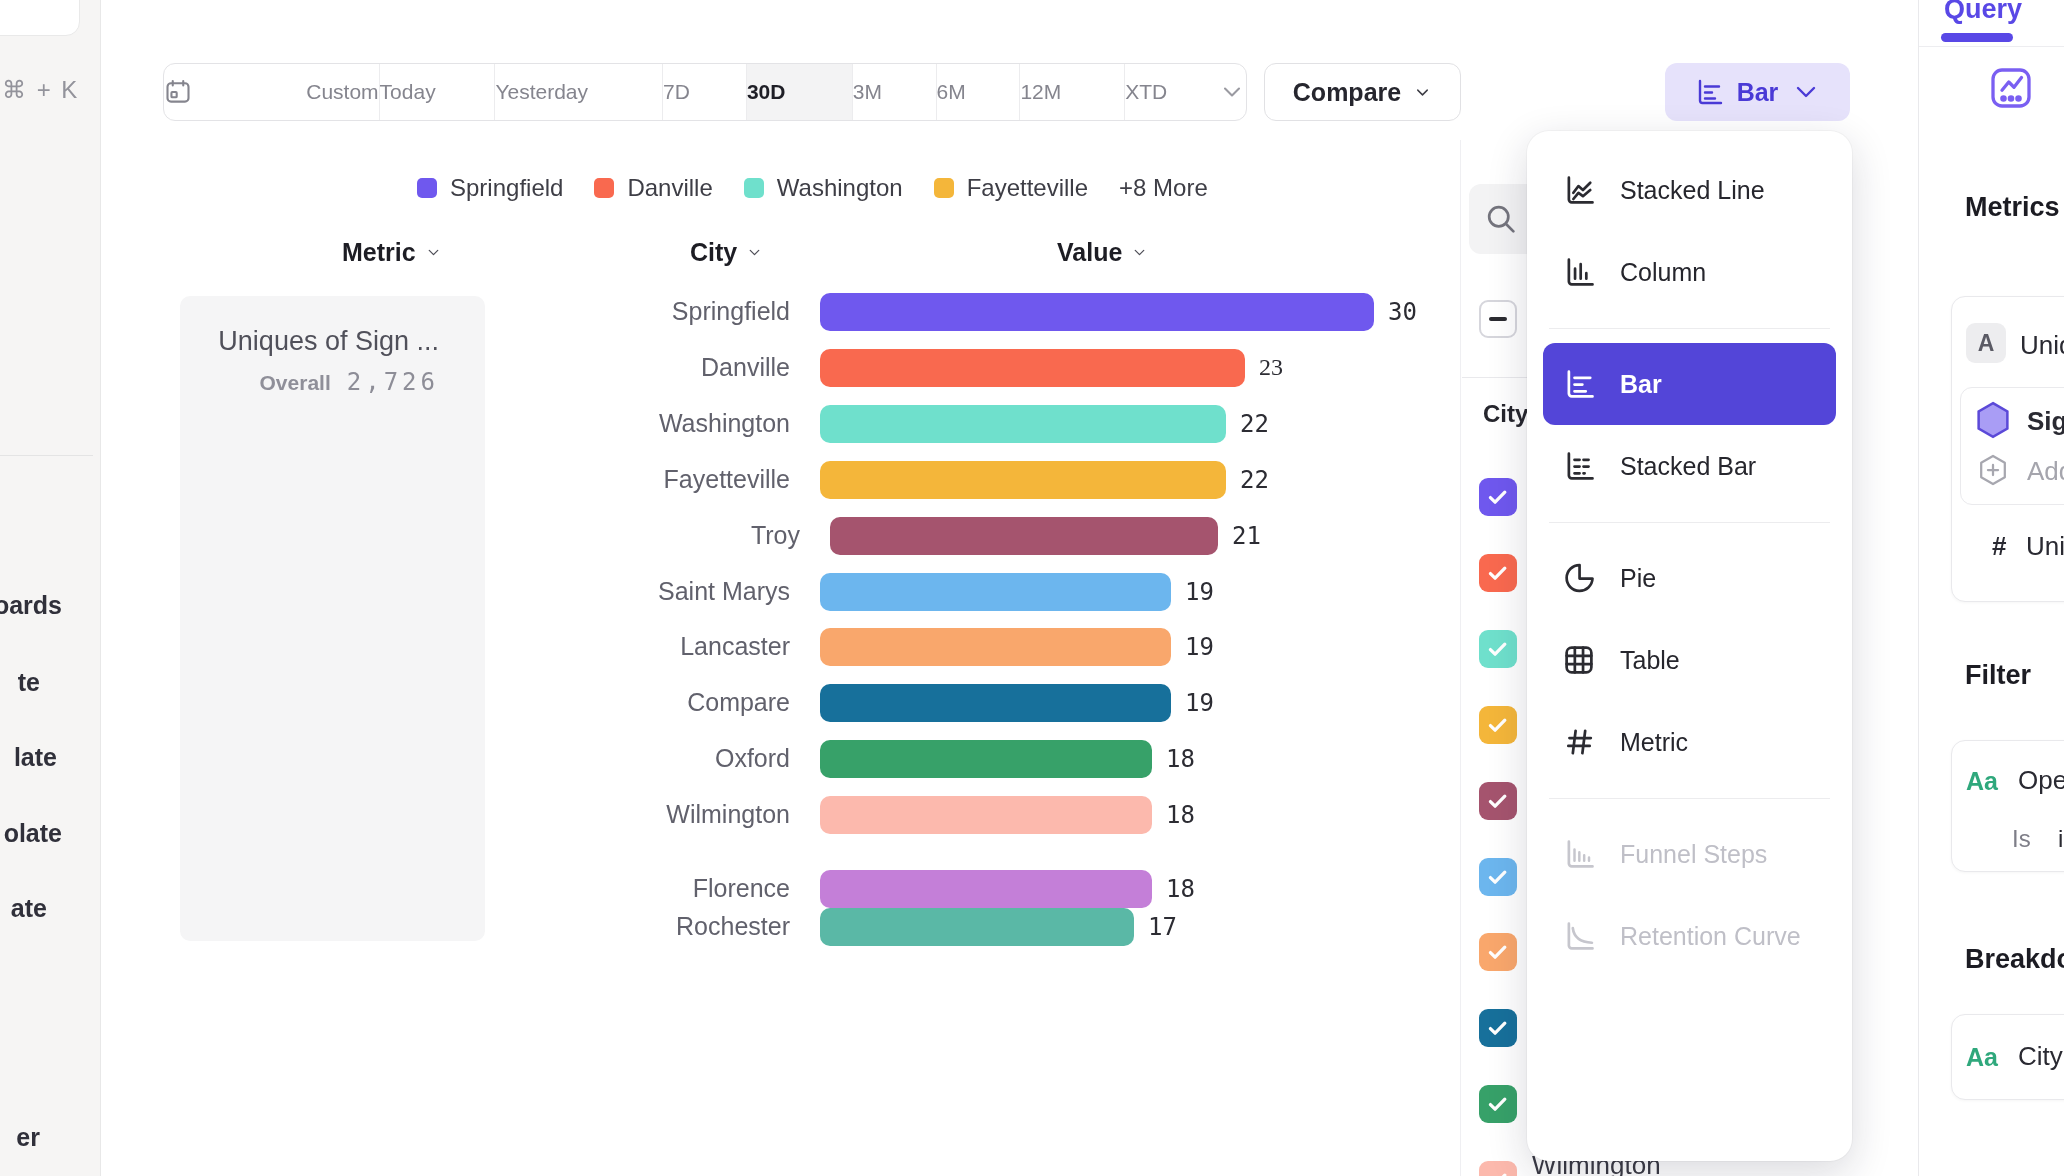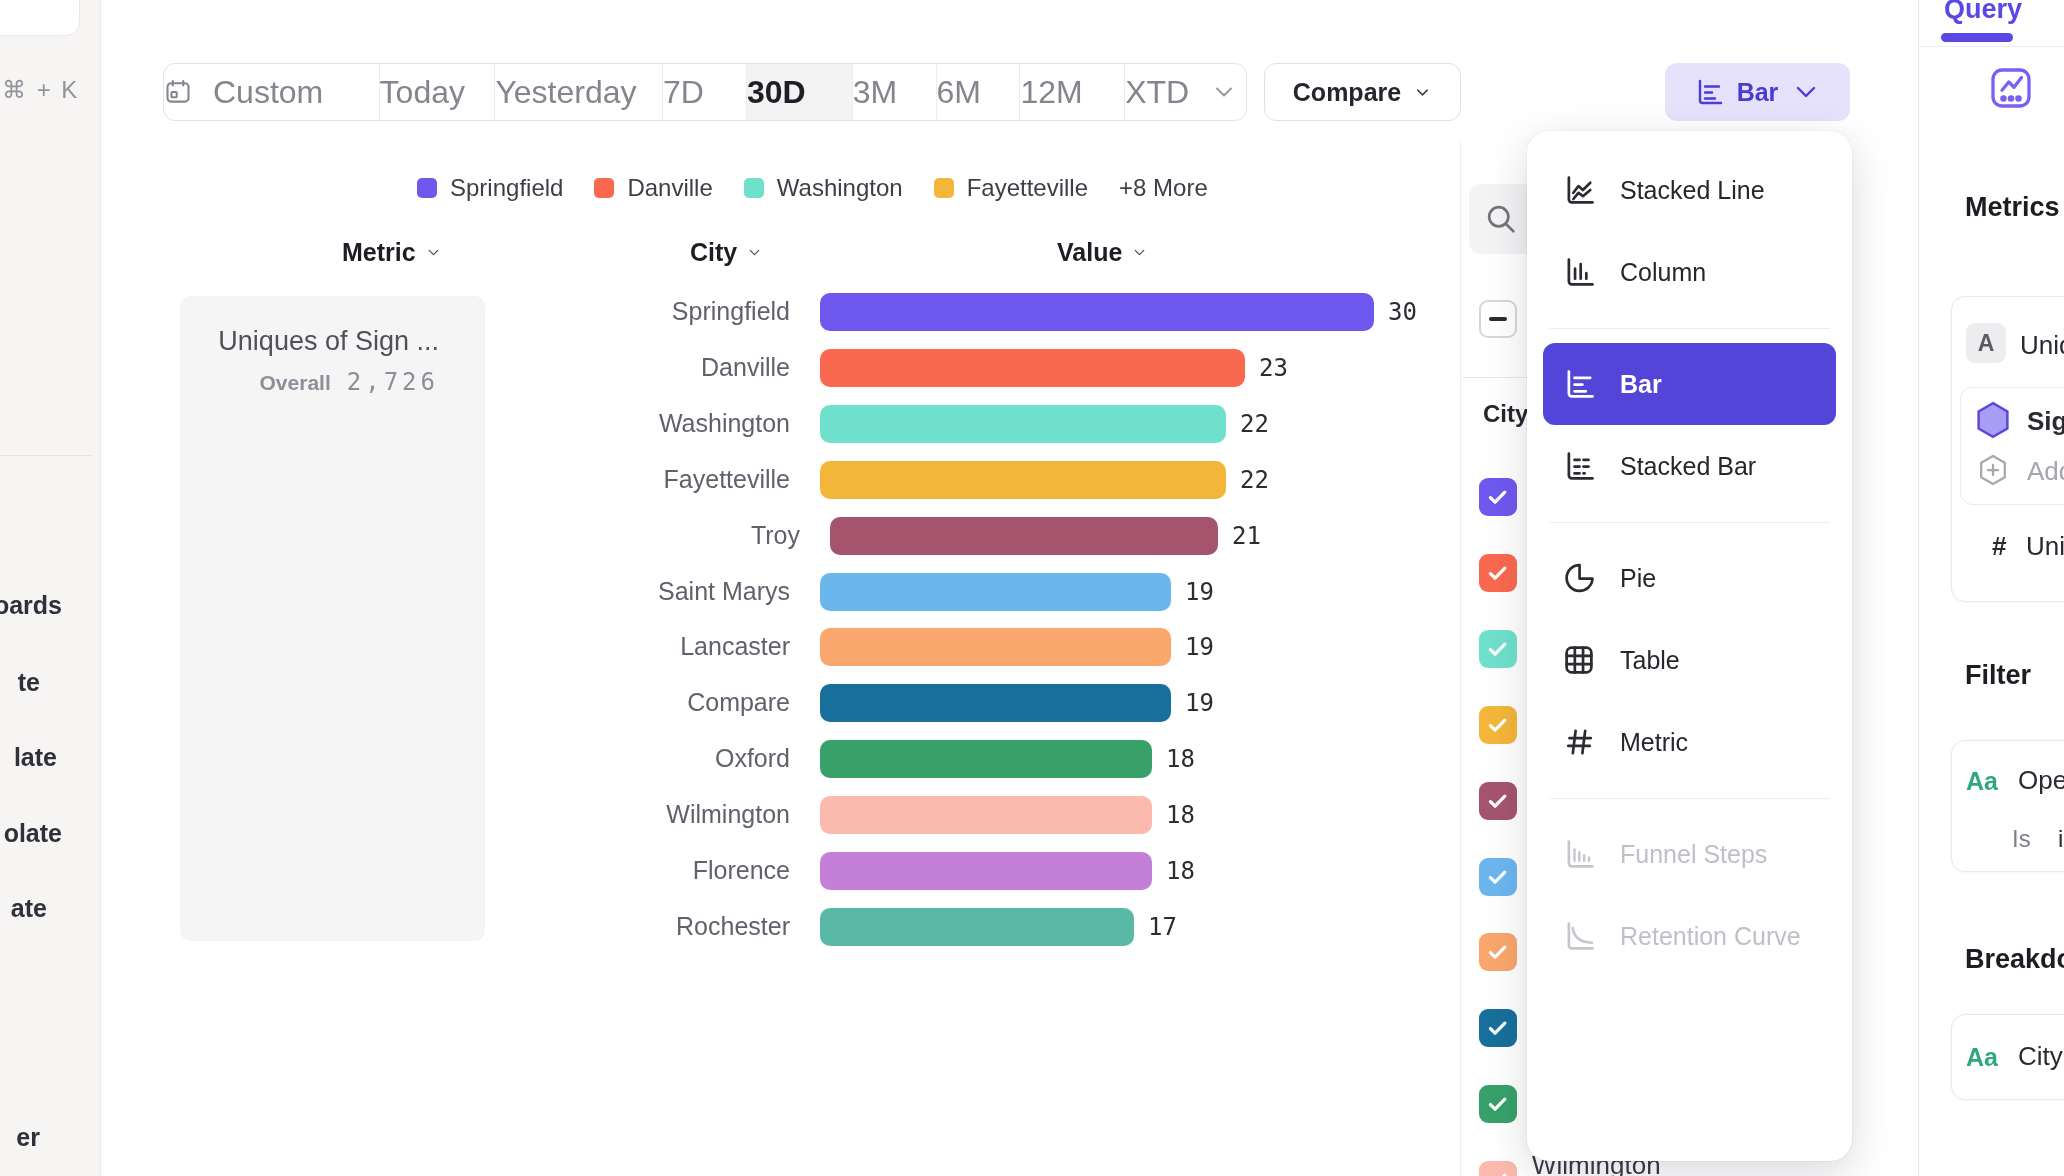--- a/index.html
+++ b/index.html
@@ -9,21 +9,21 @@
 
   
   .rail{position:absolute;left:0;top:0;width:101px;height:1176px;background:#f6f5f4;border-right:1px solid #e8e8e8}
   .rail-card{position:absolute;left:-22px;top:-26px;width:102px;height:62px;background:#fff;border:1px solid #e9e9e9;border-radius:14px}
   .rail-shortcut{position:absolute;left:2px;top:76px;font-size:24px;color:#93939b;letter-spacing:2px;white-space:nowrap}
   .rail-divider{position:absolute;left:0;top:455px;width:93px;height:1px;background:#e4e4e4}
   .rail-item{position:absolute;font-size:25px;font-weight:600;color:#30303a;white-space:nowrap;height:30px;line-height:30px}
 
   
   .daterange{position:absolute;left:163px;top:63px;width:1084px;height:58px;border:1px solid #e3e3e6;border-radius:12px;display:flex;overflow:hidden;background:#fff}
-  .seg{display:flex;align-items:center;justify-content:flex-start;gap:21px;font-size:32px;color:#85858e;border-right:1px solid #ececee;height:100%;cursor:pointer;white-space:nowrap}
+  .seg{display:flex;align-items:center;justify-content:space-between;gap:21px;font-size:21px;color:#85858e;border-right:1px solid #ececee;height:100%;cursor:pointer;white-space:nowrap}
   .seg:last-child{border-right:none}
   .seg.active{background:#f3f3f4;color:#1e1e26;font-weight:600}
   .seg .icon svg{width:28px;height:28px}
   .chev svg{width:19px;height:19px}
   .btn{position:absolute;display:flex;align-items:center;justify-content:center;gap:12px;height:58px;border-radius:12px;font-size:25px;cursor:pointer}
   .compare-btn{left:1264px;top:63px;width:197px;border:1px solid #e1e1e4;background:#fff;color:#26262e;font-weight:600}
   .compare-btn .chev{color:#3c3c44}
   .charttype-btn{left:1665px;top:63px;width:185px;background:#e6e2fb;color:#4a3ad6;font-weight:700}
   .charttype-btn .icon svg{width:32px;height:32px}
 
@@ -231,21 +231,21 @@
 
 <div class="chart" id="chart">
     <div class="chart-row" style="top: 0px;">
       <span class="row-label">Springfield</span>
       <div class="row-bar" style="width: 554px; background: rgb(111, 88, 238);"></div>
       <span class="row-value" style="left: 1388px; text-align: right;">30</span>
     </div>
     <div class="chart-row" style="top: 56px;">
       <span class="row-label">Danville</span>
       <div class="row-bar" style="width: 425px; background: rgb(249, 105, 79);"></div>
-      <span class="row-value" style="left: 1259px;">23</span>
+      <span class="row-value" style="left: 1259px; font-family: Liberation Serif, serif;">23</span>
     </div>
     <div class="chart-row" style="top: 112px;">
       <span class="row-label">Washington</span>
       <div class="row-bar" style="width: 406px; background: rgb(111, 224, 204);"></div>
       <span class="row-value" style="left: 1240px;">22</span>
     </div>
     <div class="chart-row" style="top: 168px;">
       <span class="row-label">Fayetteville</span>
       <div class="row-bar" style="width: 406px; background: rgb(244, 182, 58);"></div>
       <span class="row-value" style="left: 1240px;">22</span>
@@ -273,21 +273,21 @@
     <div class="chart-row" style="top: 447px;">
       <span class="row-label">Oxford</span>
       <div class="row-bar" style="width: 332px; background: rgb(55, 161, 105);"></div>
       <span class="row-value" style="left: 1166px;">18</span>
     </div>
     <div class="chart-row" style="top: 503px;">
       <span class="row-label">Wilmington</span>
       <div class="row-bar" style="width: 332px; background: rgb(252, 185, 173);"></div>
       <span class="row-value" style="left: 1166px;">18</span>
     </div>
-    <div class="chart-row" style="top: 559px;">
+    <div class="chart-row" style="top: 577px;">
       <span class="row-label">Florence</span>
       <div class="row-bar" style="width: 332px; background: rgb(196, 127, 216);"></div>
       <span class="row-value" style="left: 1166px;">18</span>
     </div>
     <div class="chart-row" style="top: 615px;">
       <span class="row-label">Rochester</span>
       <div class="row-bar" style="width: 314px; background: rgb(90, 184, 166);"></div>
       <span class="row-value" style="left: 1148px;">17</span>
     </div>
   </div>

